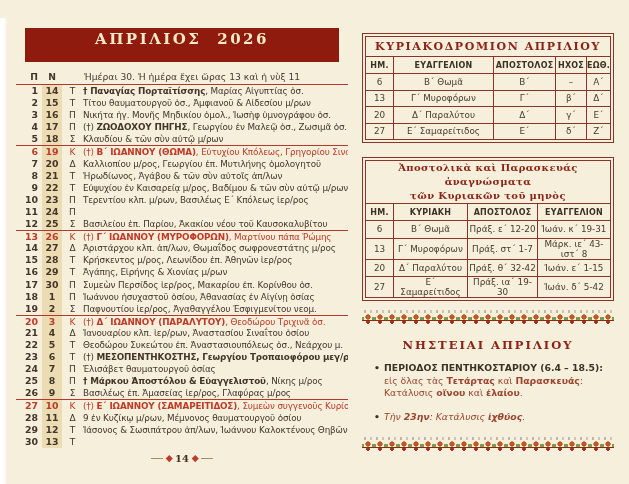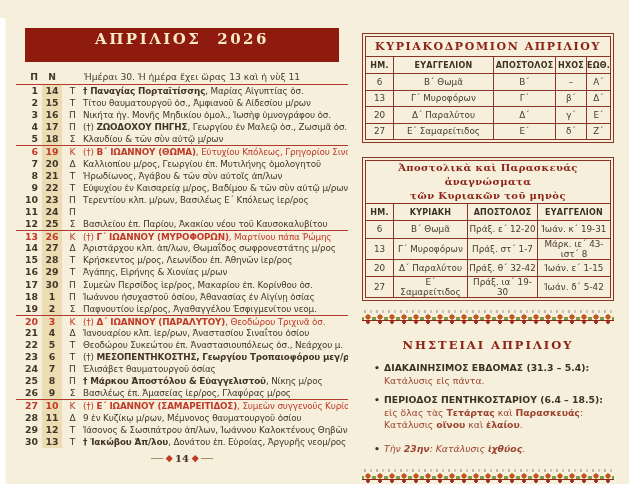--- a/index.html
+++ b/index.html
@@ -274,21 +274,20 @@
       <div class="cal-row">
     <span class="p">29</span>
     <span class="n">12</span>
     <span class="d">Τ</span>
     <span class="txt"><span>Ἰάσονος &amp; Σωσιπάτρου ἀπ/λων, Ἰωάννου Καλοκτένους Θηβῶν</span></span>
   </div>
       <div class="cal-row">
     <span class="p">30</span>
     <span class="n">13</span>
     <span class="d">Τ</span>
-    <span class="txt"><span class="b">† Ἰακώβου Ἀπ/λου</span><span>, Δονάτου ἐπ. Εὐροίας, Ἀργυρῆς νεομ/ρος</span></span>
   </div>
     </div>
   <div class="page-num">
     <span class="pn-line"></span>
     <span class="pn-dot"></span>
     <span class="pn-val">14</span>
     <span class="pn-dot"></span>
     <span class="pn-line"></span>
   </div>
 </div>
@@ -401,24 +400,20 @@
         </tbody>
     </table>
   </div>
 
   <div class="ornament"></div>
 
   <div class="fast-title">ΝΗΣΤΕΙΑΙ ΑΠΡΙΛΙΟΥ</div>
 
   <div class="fast-items" id="fast-items">
       <div class="f-item">
-        <div class="f-line dark"><span class="f-bullet">•</span><span class="b">ΔΙΑΚΑΙΝΗΣΙΜΟΣ ΕΒΔΟΜΑΣ (31.3 – 5.4):</span></div>
-        <div class="f-line red indent"><span>Κατάλυσις εἰς πάντα.</span></div>
-      </div>
-      <div class="f-item">
         <div class="f-line dark"><span class="f-bullet">•</span><span class="b">ΠΕΡΙΟΔΟΣ ΠΕΝΤΗΚΟΣΤΑΡΙΟΥ (6.4 – 18.5):</span></div>
         <div class="f-line red indent"><span>εἰς ὅλας τὰς </span><span class="b">Τετάρτας</span><span> καὶ </span><span class="b">Παρασκευάς</span><span>:</span></div>
         <div class="f-line red indent"><span>Κατάλυσις </span><span class="b">οἴνου</span><span> καὶ </span><span class="b">ἐλαίου</span><span>.</span></div>
       </div>
       <div class="f-item last">
         <div class="f-line red"><span class="f-bullet">•</span><span>Τὴν </span><span class="b">23ην</span><span>: Κατάλυσις </span><span class="b">ἰχθύος</span><span>.</span></div>
       </div>
     </div>
 
   <div class="ornament" style="margin-top:13px;"></div>

